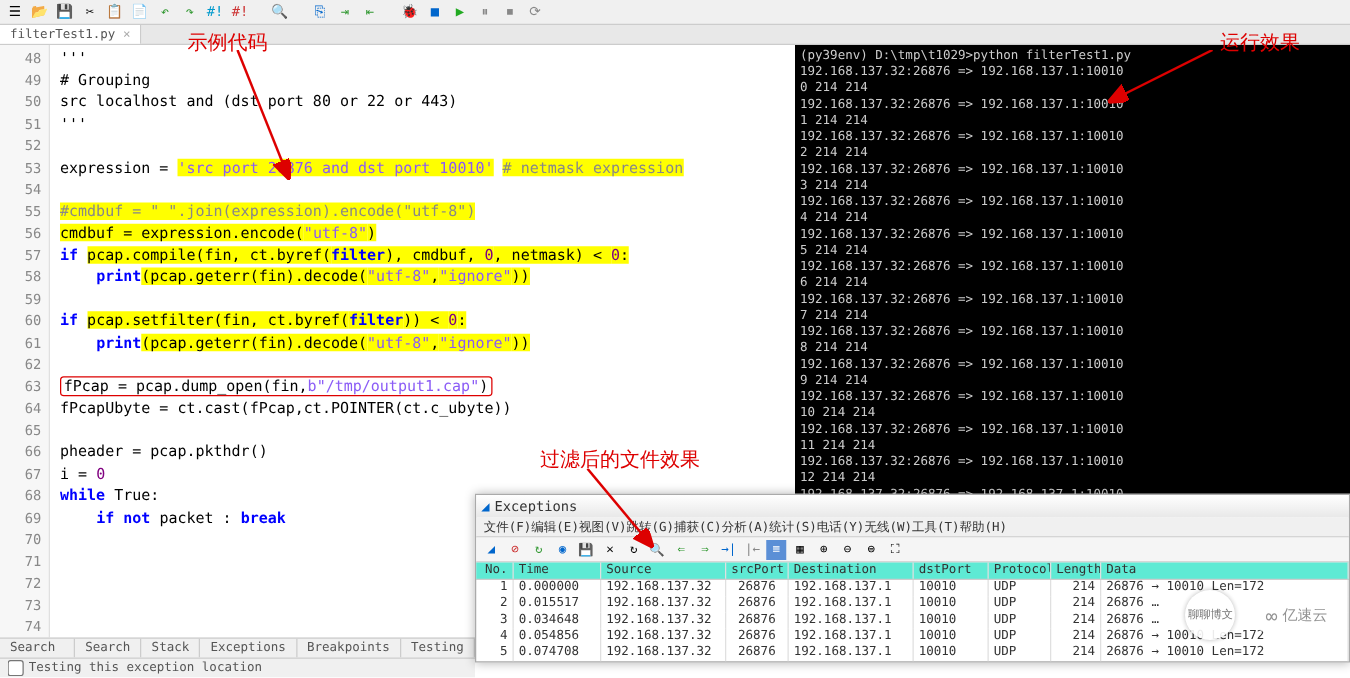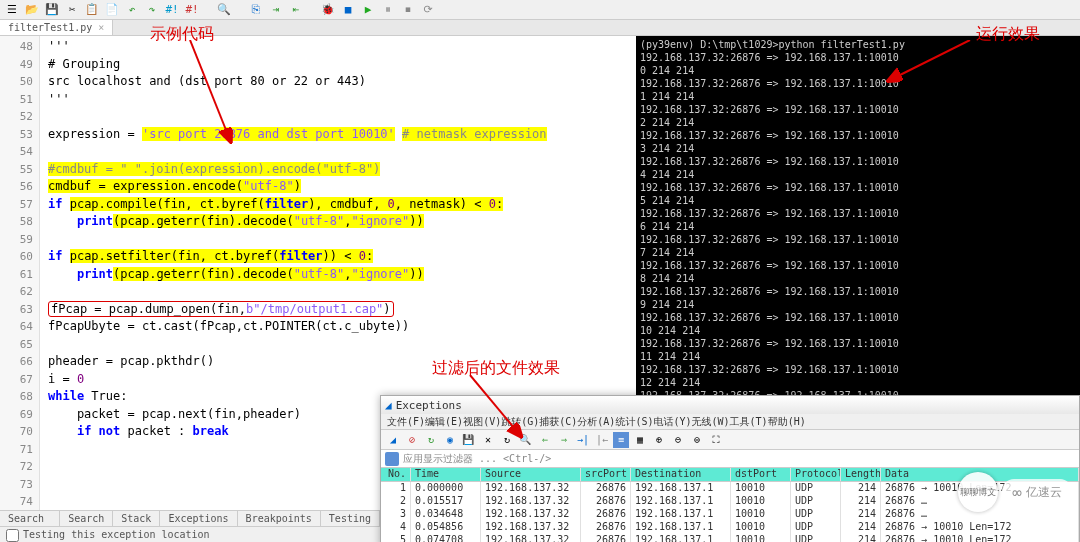--- a/index.html
+++ b/index.html
@@ -25,26 +25,26 @@
 .ws-title{background:linear-gradient(#fff,#e8e8e8);height:18px;display:flex;align-items:center;padding:0 4px;font-size:11px;color:#333}
 .ws-menu{height:16px;background:#f0f0f0;border-bottom:1px solid #ccc;display:flex;padding:0 6px;font-size:10px;align-items:center;color:#333}
 .ws-tb{height:20px;background:#f5f5f5;border-bottom:1px solid #ccc;display:flex;align-items:center;padding:0 4px;gap:3px}
 .ws-tb .i{width:16px;height:16px;display:inline-flex;align-items:center;justify-content:center;font-size:10px}
 .ws-filter{height:18px;background:#fff;border-bottom:1px solid #ccc;display:flex;align-items:center;padding:0 4px;font-size:10px;color:#888}
 .ws-filter .fb{width:14px;height:14px;background:#5b8fd6;margin-right:4px;border-radius:2px}
 .ws-grid{font-size:10px}
 .ws-hdr{display:flex;background:#5eead4;border-bottom:1px solid #ccc;height:14px;color:#333}
 .ws-hdr>div,.ws-row>div{padding:0 4px;border-right:1px solid #e0e0e0;overflow:hidden;white-space:nowrap}
 .ws-row{display:flex;height:13px;color:#333}
-.c-no{width:30px;text-align:right}.c-time{width:70px}.c-src{width:100px}.c-sp{width:50px;text-align:right}.c-dst{width:100px}.c-dp{width:60px}.c-pr{width:50px}.c-len{width:40px;text-align:right}.c-inf{flex:1}
+.c-no{width:30px;text-align:right}.c-time{width:70px}.c-src{width:100px}.c-sp{width:50px;text-align:center}.c-dst{width:100px}.c-dp{width:60px}.c-pr{width:50px}.c-len{width:40px;text-align:right}.c-inf{flex:1}
 .bottom-tabs{position:absolute;bottom:16px;left:0;height:16px;background:#f0f0f0;border-top:1px solid #ccc;display:flex;font-size:10px;width:380px}
 .bottom-tabs>div{padding:0 8px;border-right:1px solid #ccc;line-height:16px;color:#555}
 .status{position:absolute;bottom:0;left:0;height:16px;background:#f0f0f0;border-top:1px solid #ccc;font-size:10px;line-height:16px;padding:0 6px;color:#555;width:380px}
 .status input{margin-right:4px;vertical-align:middle}
-.watermark{position:absolute;right:8px;bottom:30px;z-index:10;display:flex;align-items:center;gap:4px;opacity:.9}
+.watermark{position:absolute;right:8px;bottom:30px;z-index:10;display:flex;align-items:center;gap:14px;opacity:.9}
 .wm1{background:#fff;border-radius:50%;width:40px;height:40px;display:flex;align-items:center;justify-content:center;font-size:9px;color:#666;text-align:center;line-height:10px;box-shadow:0 0 4px rgba(0,0,0,.3)}
 .wm2{background:rgba(255,255,255,.85);border-radius:12px;padding:4px 10px;font-size:12px;color:#888;display:flex;align-items:center;gap:4px}
 </style>
 </head>
 <body>
 
 <div class="toolbar">
 <span class="ico">☰</span>
 <span class="ico" style="color:#d80">📂</span>
 <span class="ico" style="color:#06c">💾</span>
@@ -120,21 +120,20 @@
         <div class="row"><span class="n"></span></div>
         <div class="row"><span class="k">if</span> <span class="hl">pcap.setfilter(fin, ct.byref(</span><span class="k hl">filter</span><span class="hl">)) &lt; </span><span class="d hl">0</span><span class="hl">:</span></div>
         <div class="row">    <span class="k">print</span><span class="hl">(pcap.geterr(fin).decode(</span><span class="s hl">"utf-8"</span><span class="hl">,</span><span class="s hl">"ignore"</span><span class="hl">))</span></div>
         <div class="row"><span class="n"></span></div>
         <div class="row"><span class="box">fPcap = pcap.dump_open(fin,<span class="s">b"/tmp/output1.cap"</span>)</span></div>
         <div class="row">fPcapUbyte = ct.cast(fPcap,ct.POINTER(ct.c_ubyte))</div>
         <div class="row"><span class="n"></span></div>
         <div class="row">pheader = pcap.pkthdr()</div>
         <div class="row">i = <span class="d">0</span></div>
         <div class="row"><span class="k">while</span> True:</div>
-        <div class="row">    packet = pcap.next(fin,pheader)</div>
         <div class="row">    <span class="k">if</span> <span class="k">not</span> packet : <span class="k">break</span></div>
       </div>
   </div>
   <div class="terminal" id="term">
       <div class="tline">(py39env) D:\tmp\t1029&gt;python filterTest1.py</div>
       <div class="tline">192.168.137.32:26876 =&gt; 192.168.137.1:10010</div>
       <div class="tline">0 214 214</div>
       <div class="tline">192.168.137.32:26876 =&gt; 192.168.137.1:10010</div>
       <div class="tline">1 214 214</div>
       <div class="tline">192.168.137.32:26876 =&gt; 192.168.137.1:10010</div>
@@ -222,24 +221,20 @@
     <span class="i" style="color:#393">⇒</span>
     <span class="i" style="color:#06c">→|</span>
     <span class="i" style="color:#888">|←</span>
     <span class="i" style="background:#5b8fd6;color:#fff">≡</span>
     <span class="i">▦</span>
     <span class="i">⊕</span>
     <span class="i">⊖</span>
     <span class="i">⊜</span>
     <span class="i">⛶</span>
   </div>
-  <div class="ws-filter">
-      <span class="fb"></span>
-      <span>应用显示过滤器 ... &lt;Ctrl-/&gt;</span>
-    </div>
   <div class="ws-grid">
     <div class="ws-hdr" id="wshdr">
         <div class="c-no">No.</div>
         <div class="c-time">Time</div>
         <div class="c-src">Source</div>
         <div class="c-sp">srcPort</div>
         <div class="c-dst">Destination</div>
         <div class="c-dp">dstPort</div>
         <div class="c-pr">Protocol</div>
         <div class="c-len">Length</div>

